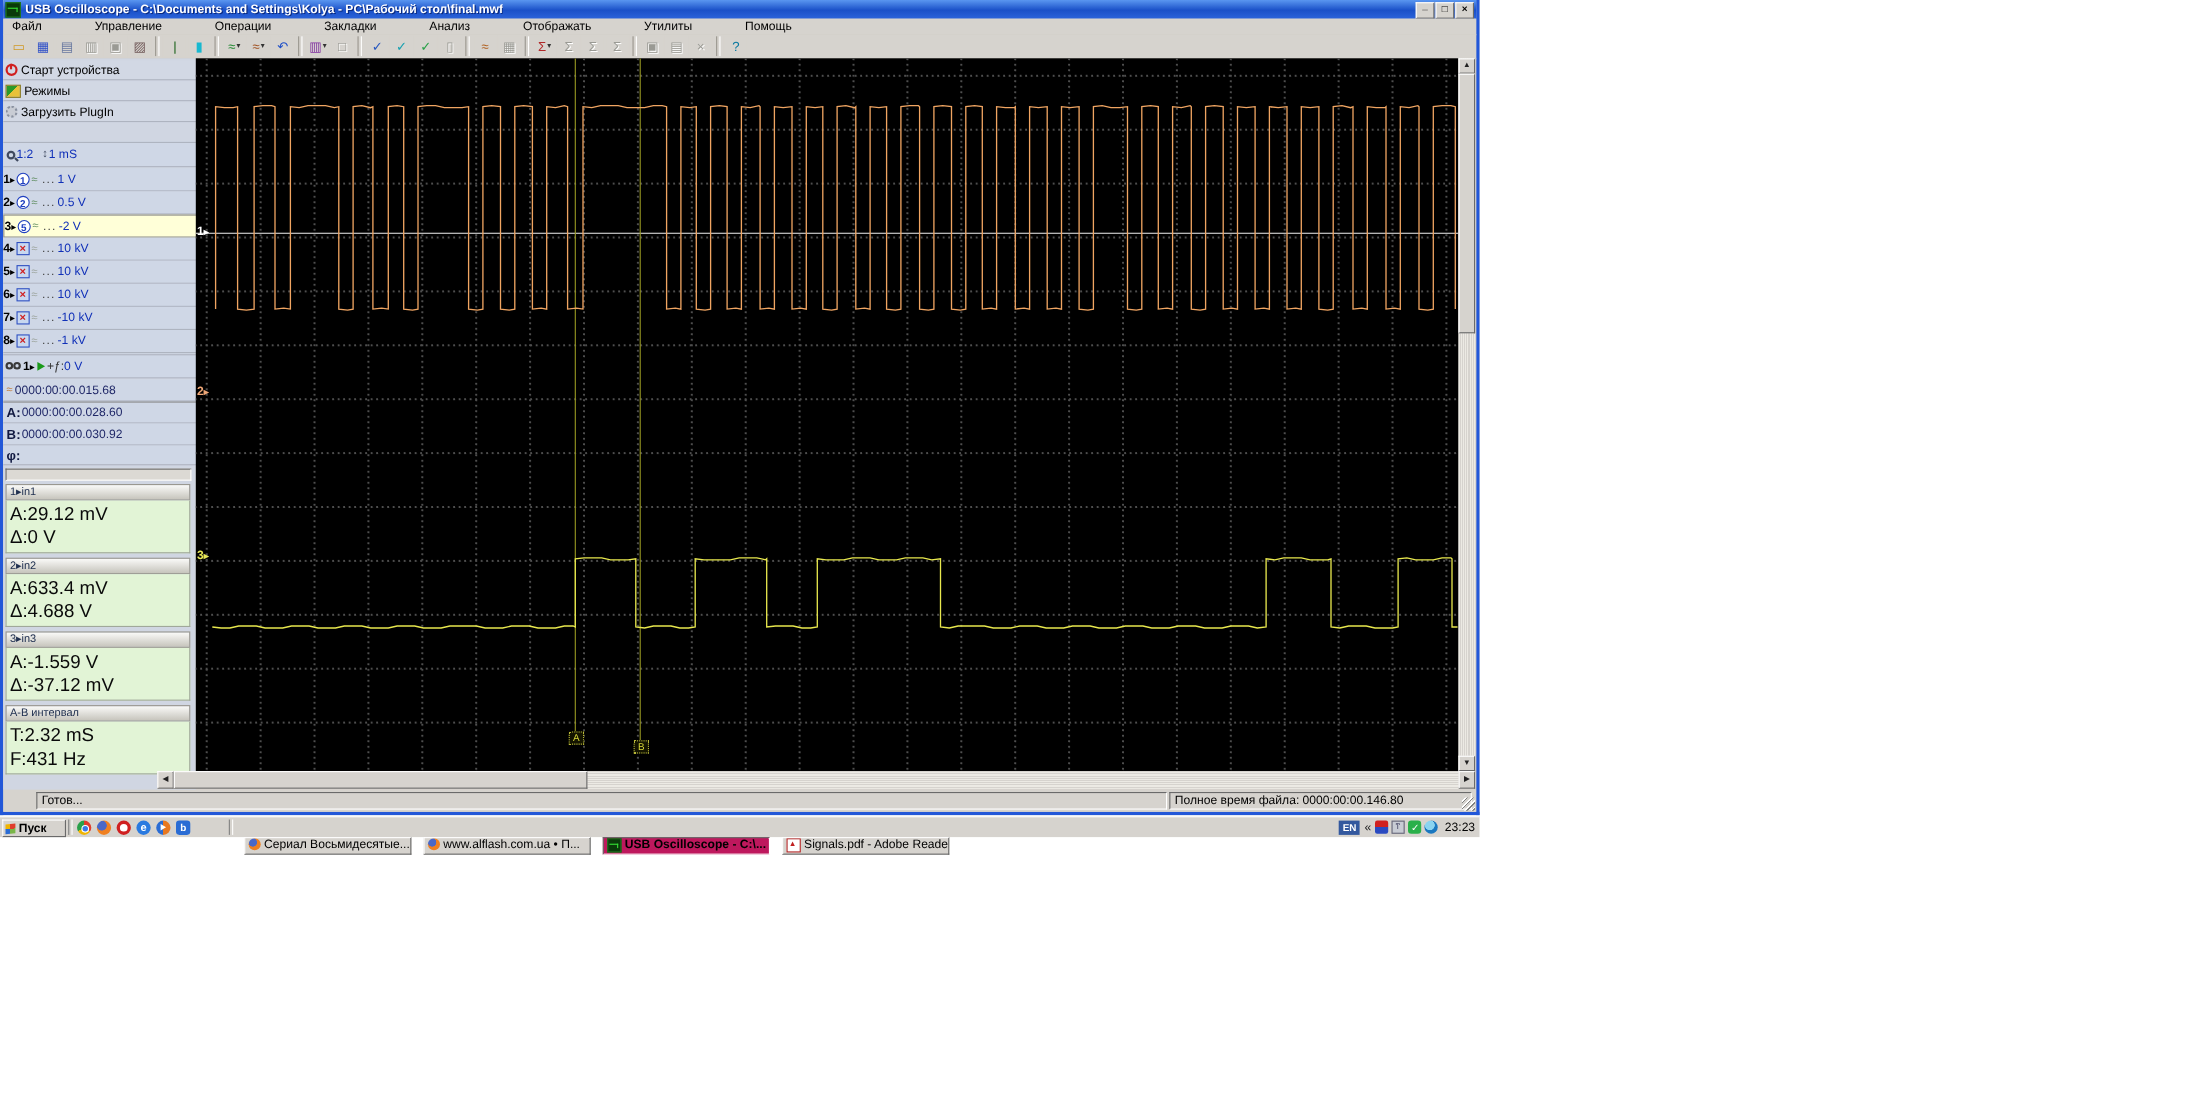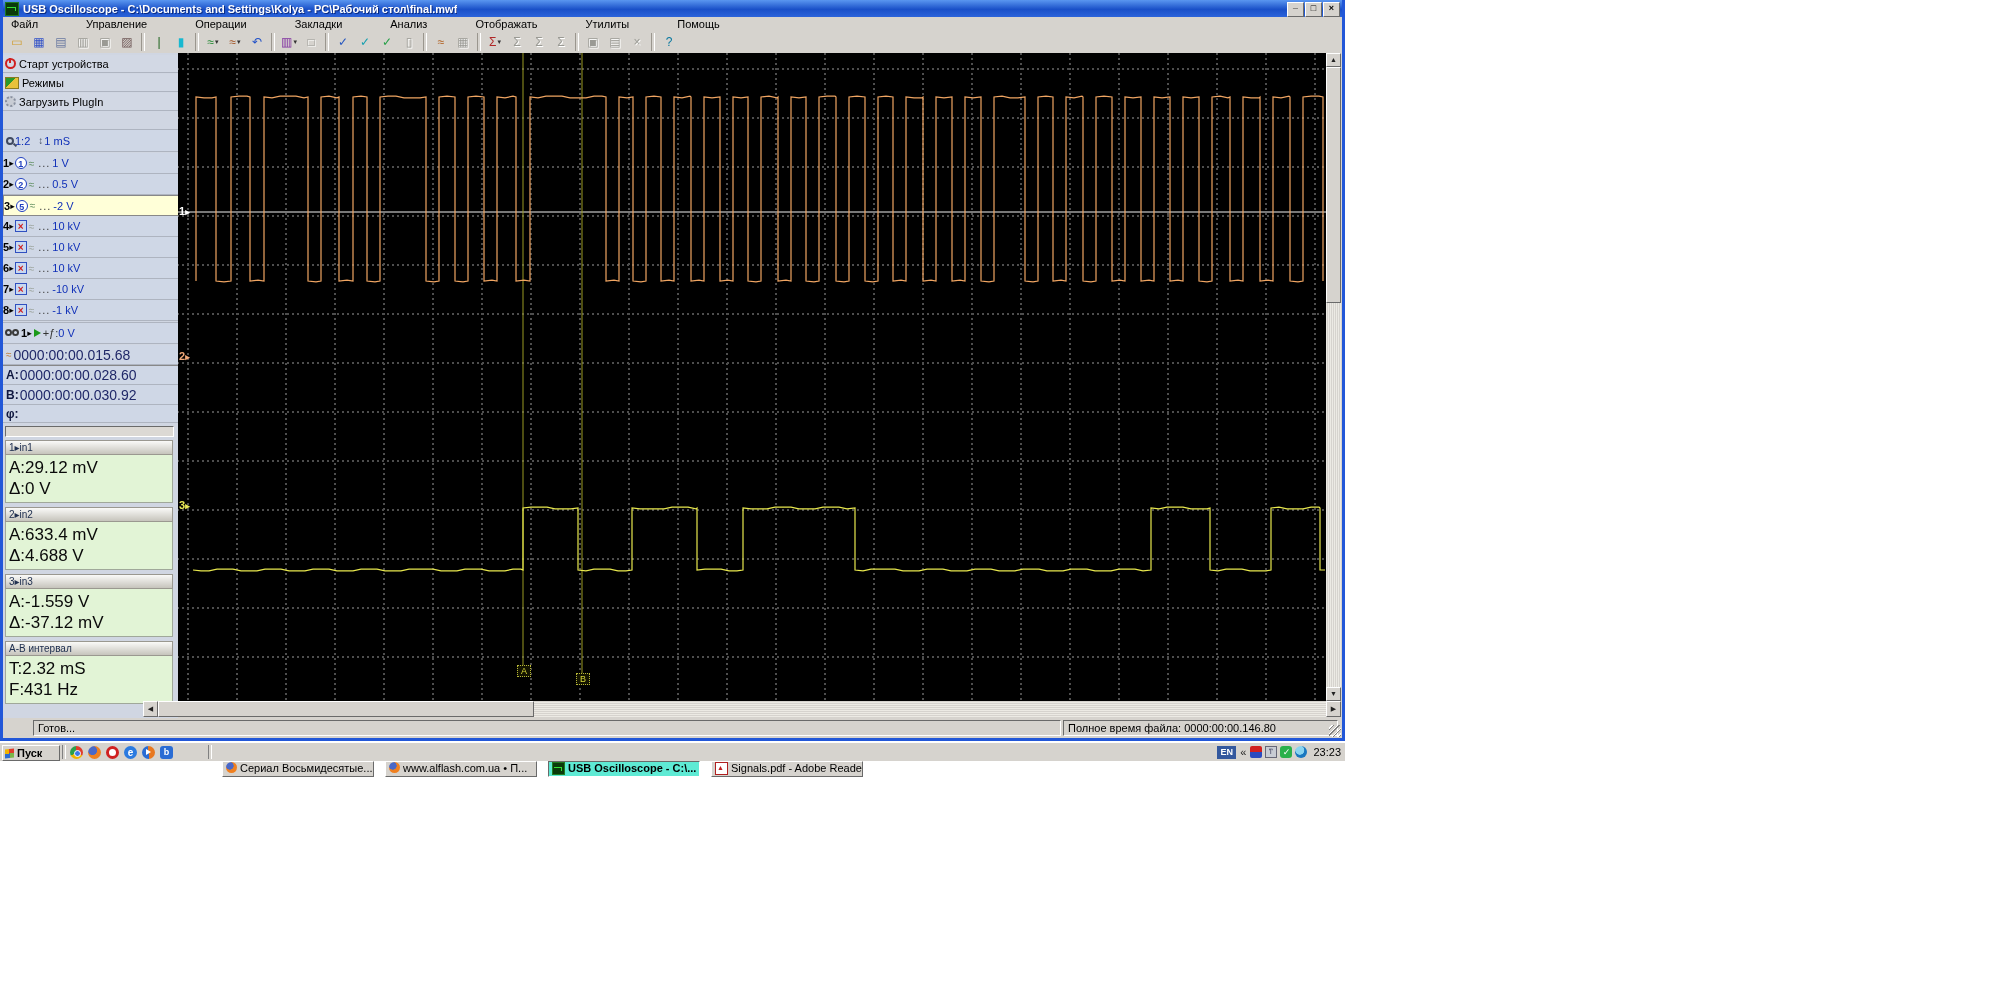--- a/index.html
+++ b/index.html
@@ -64,21 +64,21 @@
   .arr{font-size:9px;}
   .icon-wave{font-size:10px;color:#5a8a5a;margin:0 1px;}
   .icon-wave.dim{color:#9aa29a;}
   .ch-selected{background:#ffffd8 !important;border:1px solid #888;}
   .icon-binoc{width:14px;height:8px;margin:0 2px 0 2px;position:relative;}
   .icon-binoc::before,.icon-binoc::after{content:"";position:absolute;top:0;width:7px;height:7px;border:2px solid #3a3a3a;border-radius:50%;box-sizing:border-box;}
   .icon-binoc::before{left:0;} .icon-binoc::after{right:0;}
   .icon-flag{width:0;height:0;border-left:7px solid #1a9a1a;border-top:4px solid transparent;border-bottom:4px solid transparent;margin:0 2px;}
   .cnt-icon{font-size:10px;color:#c07830;margin:0 2px 0 3px;}
   .cnt-pre{font-weight:bold;font-size:12px;margin:0 1px 0 3px;color:#101840;}
-  .cnt-val{color:#202868;font-size:14px;}
+  .cnt-val{color:#202868;font-size:11px;}
   .inset-strip{position:absolute;left:2px;right:4px;height:9px;border:1px solid;border-color:#6a6a6a #fff #fff #6a6a6a;background:#dcd9d4;}
   .panel{position:absolute;left:2px;width:168px;}
   .phdr{height:13px;background:linear-gradient(180deg,#fafaf8,#c6c4bc);border:1px solid #9a9890;
         font-size:10px;font-weight:normal;color:#203050;padding-left:3px;line-height:13px;}
   .pbody{background:#e2f4d6;border:1px solid #a0a89a;border-top:none;font-size:17px;color:#0a0a0a;
          line-height:21px;padding:2px 0 3px 3px;}
   
   .plot{position:absolute;left:175px;top:0;width:1148px;height:648px;background-color:#000;
         background-image:radial-gradient(circle at 1px 1px,#4e4e4e 0.9px,transparent 1.2px),
                          radial-gradient(circle at 1px 1px,#4e4e4e 0.9px,transparent 1.2px);
@@ -120,21 +120,21 @@
   .qlicon.firefox{border-radius:50%;background:radial-gradient(circle at 35% 35%,#4a68c8 0 35%,#f08020 40%);}
   .qlicon.opera{border-radius:50%;background:#fff;border:3px solid #d02020;box-sizing:border-box;}
   .qlicon.ie{border-radius:50%;background:#2a7ae0;color:#fff;font-size:10px;font-weight:bold;text-align:center;line-height:13px;}
   .qlicon.ie::before{content:"e";}
   .qlicon.wmp{border-radius:50%;background:conic-gradient(#e87820 0 180deg,#2a6cd4 0);position:relative;}
   .qlicon.wmp::after{content:"";position:absolute;left:4px;top:3px;width:0;height:0;border-left:5px solid #fff;border-top:3px solid transparent;border-bottom:3px solid transparent;}
   .qlicon.messenger{background:#2a6cd4;color:#fff;font-size:9px;font-weight:bold;text-align:center;line-height:13px;}
   .qlicon.messenger::before{content:"b";}
   .task{position:absolute;top:18px;width:150px;height:14px;background:#d6d3ce;
         border:1px solid;border-color:#fff #6a6a6a #6a6a6a #fff;display:flex;align-items:flex-start;overflow:hidden;white-space:nowrap;}
-  .task.active{background:#5eead4;border-color:#6a6a6a #fff #fff #6a6a6a;font-weight:bold;}
+  .task.active{background:#be185d;border-color:#6a6a6a #fff #fff #6a6a6a;font-weight:bold;}
   .ticon{width:11px;height:11px;margin:0 3px;flex:none;}
   .ticon.firefox{border-radius:50%;background:radial-gradient(circle at 35% 35%,#4a68c8 0 35%,#f08020 40%);}
   .ticon.oscilloscope{background:#0a3a0a;border:1px solid #1f7a1f;position:relative;}
   .ticon.oscilloscope::after{content:"";position:absolute;left:1px;top:4px;width:7px;height:3px;border-top:1px solid #35e035;border-right:1px solid #35e035;}
   .ticon.pdf{background:#fff;border:1px solid #b02020;position:relative;}
   .ticon.pdf::after{content:"▲";color:#c02020;font-size:7px;position:absolute;left:1px;top:1px;}
   .tray{position:absolute;right:2px;top:2px;height:14px;display:flex;align-items:center;gap:4px;}
   .lang{width:19px;height:13px;background:#33589e;color:#fff;font-size:9px;font-weight:bold;text-align:center;line-height:13px;}
   .expand{font-size:11px;color:#222;}
   .trayicon{width:12px;height:12px;}

